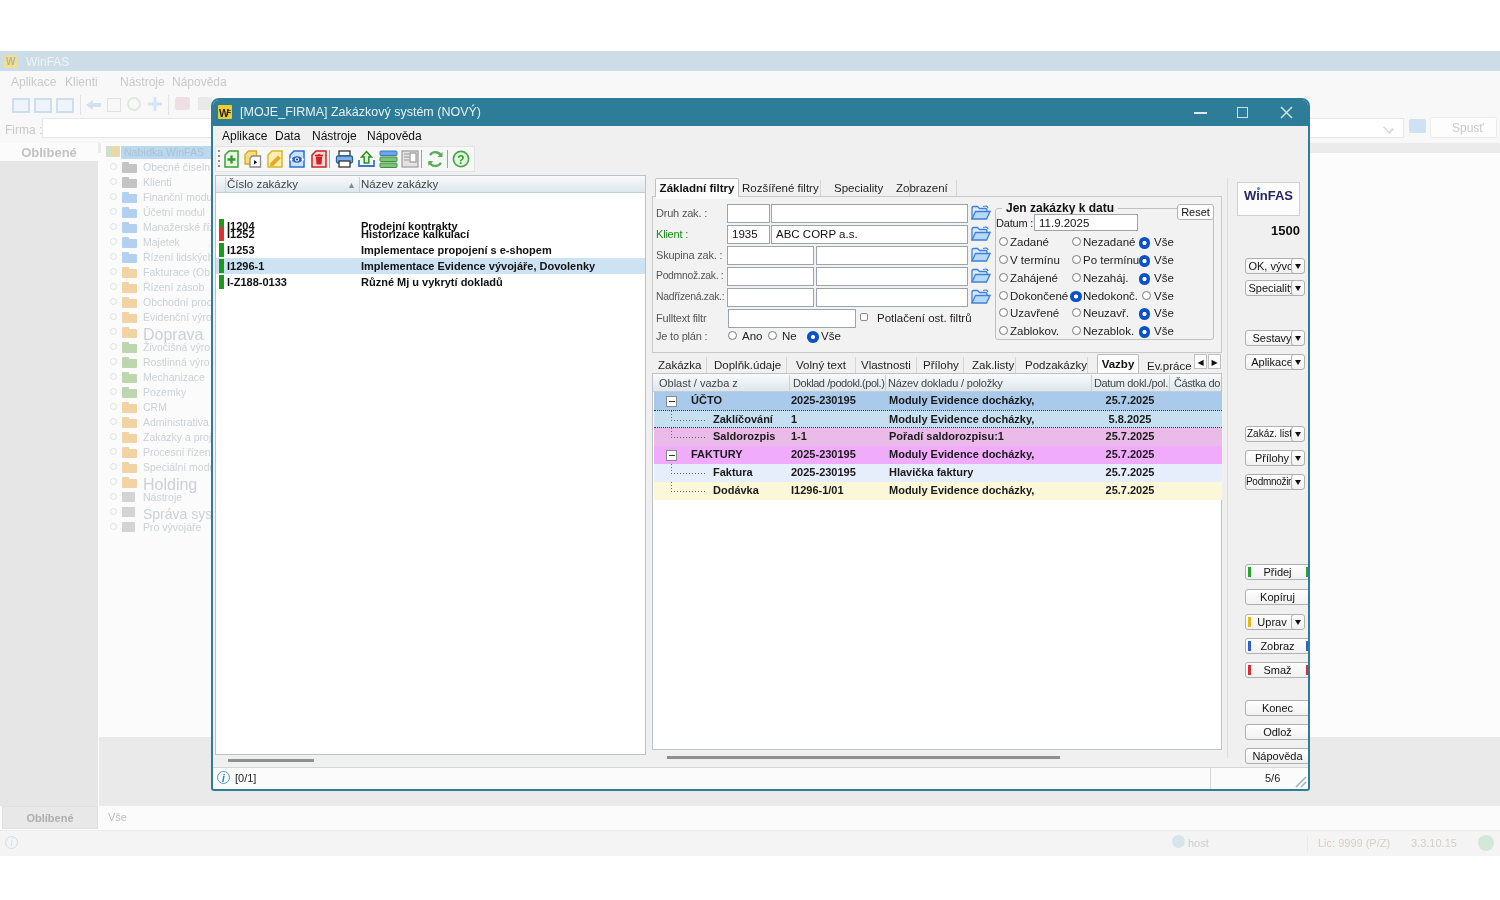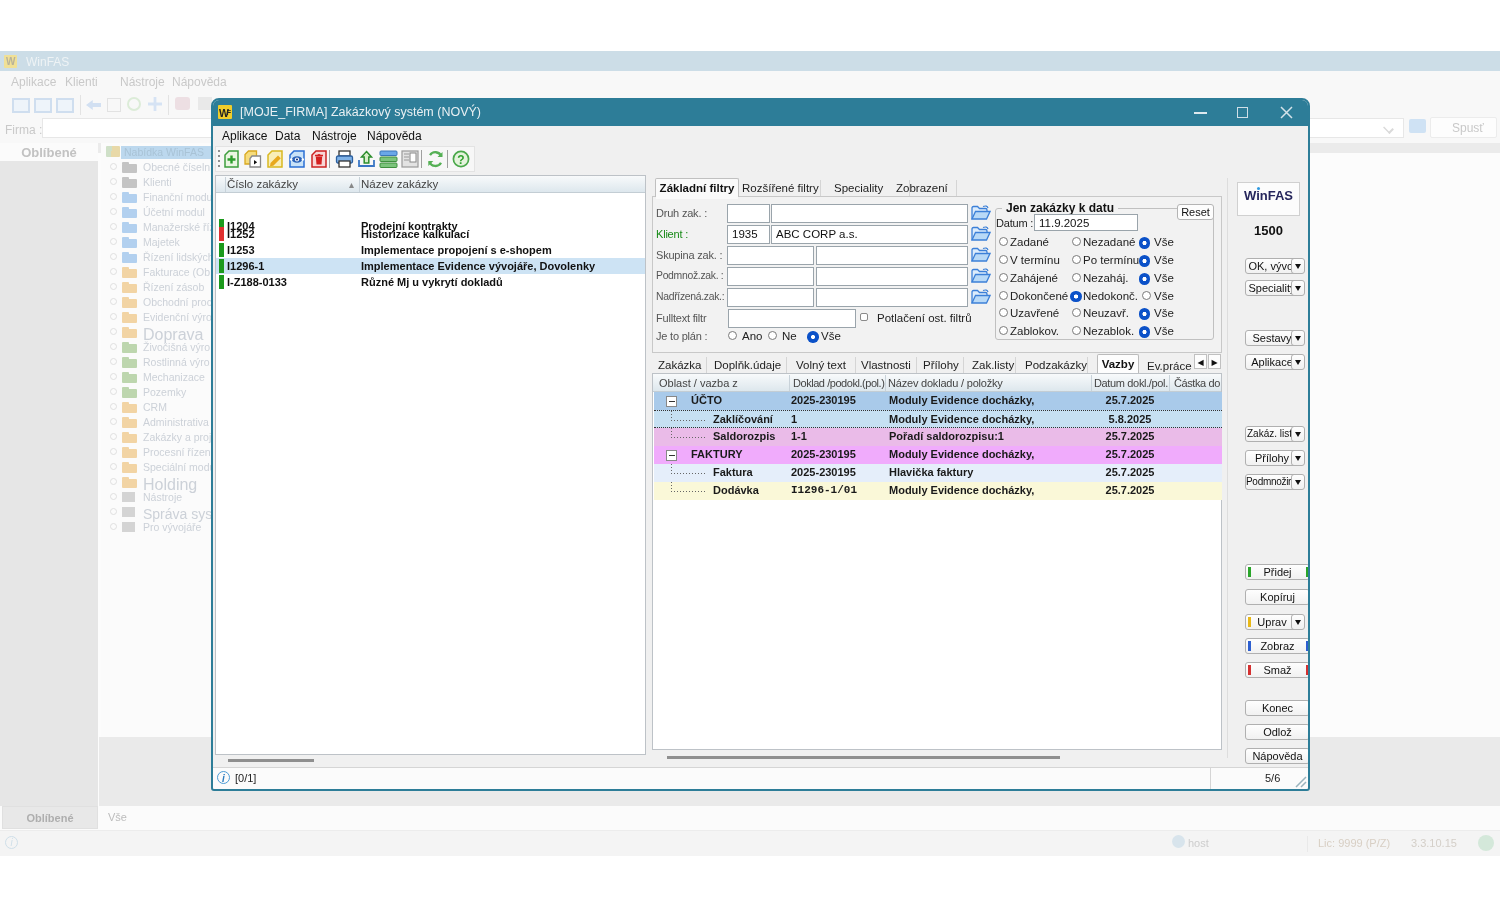--- a/index.html
+++ b/index.html
@@ -501,34 +501,34 @@
         <div style="position:absolute;left:17px;top:9px;width:36px;height:1px;background:repeating-linear-gradient(90deg,#666 0 1px,transparent 1px 3px);"></div>
         <span style="left:59px;">Faktura</span>
         <span style="left:137px;">2025-230195</span>
         <span style="left:235px;">Hlavička faktury</span>
         <span style="left:437px;width:78px;text-align:center;">25.7.2025</span>
       </div>
       <div class="vrow" style="top:108px;background:#faf8d8;">
         <div style="position:absolute;left:17px;top:0;width:1px;height:9px;background:repeating-linear-gradient(#666 0 1px,transparent 1px 3px);"></div>
         <div style="position:absolute;left:17px;top:9px;width:36px;height:1px;background:repeating-linear-gradient(90deg,#666 0 1px,transparent 1px 3px);"></div>
         <span style="left:59px;">Dodávka</span>
-        <span style="left:137px;font-family:Liberation Mono, monospace;">I1296-1/01</span>
+        <span style="left:137px;">I1296-1/01</span>
         <span style="left:235px;">Moduly Evidence docházky,</span>
         <span style="left:437px;width:78px;text-align:center;">25.7.2025</span>
       </div>
       </div>
     </div>
   </div>
   <div class="abs" style="left:454px;top:656px;width:393px;height:3px;background:#8f8f8f;"></div>
 
   <div id="sbar">
   <div class="abs" style="left:1014px;top:78px;width:1px;height:580px;background:#dddddd;"></div>
   <div class="abs" style="left:1024px;top:82px;width:63px;height:34px;background:#fcfcfc;border:1px solid #d0d0d0;"></div>
   <div class="abs" style="left:1031px;top:88px;font-size:13px;font-weight:bold;color:#26265c;letter-spacing:0;">W<span style="position:relative;">i<span style="position:absolute;left:0.5px;top:-1.5px;width:3px;height:3px;background:#2e9ae0;border-radius:50%;"></span></span>nFAS</div>
-  <div class="abs" style="left:1024px;top:123px;width:63px;text-align:center;font-size:13px;font-weight:bold;color:#111;">1500</div>
+  <div class="abs" style="left:1024px;top:123px;width:63px;text-align:right;font-size:13px;font-weight:bold;color:#111;">1500</div>
   <div class="sbtn" style="top:158px;width:54px;">OK, vývoj</div>
   <div class="darr" style="left:1078px;top:158px;"></div>
   <div class="sbtn" style="top:180px;width:54px;">Speciality</div>
   <div class="darr" style="left:1078px;top:180px;"></div>
   <div class="sbtn" style="top:230px;width:54px;">Sestavy</div>
   <div class="darr" style="left:1078px;top:230px;"></div>
   <div class="sbtn" style="top:254px;width:54px;">Aplikace</div>
   <div class="darr" style="left:1078px;top:254px;"></div>
   <div class="sbtn" style="top:326px;width:54px;font-size:10px;">Zakáz. listy</div>
   <div class="darr" style="left:1078px;top:326px;"></div>

